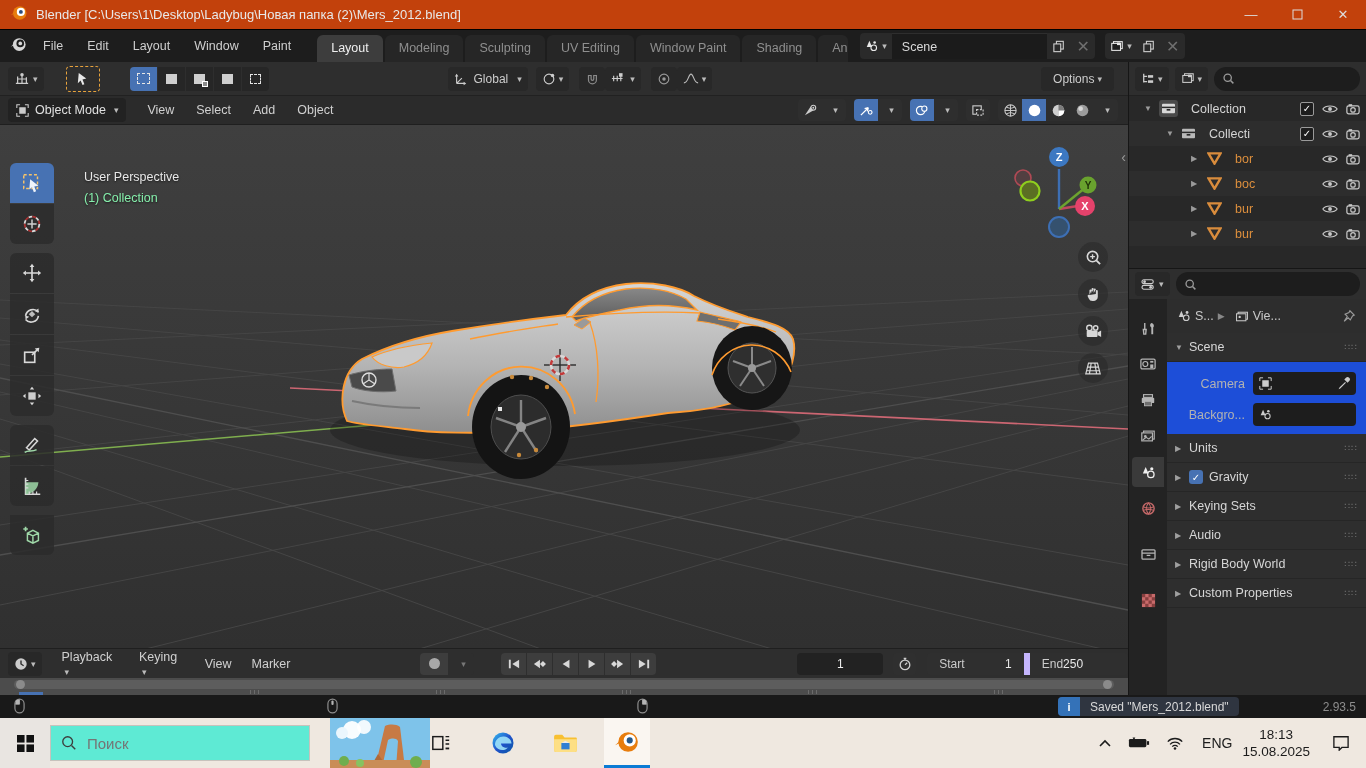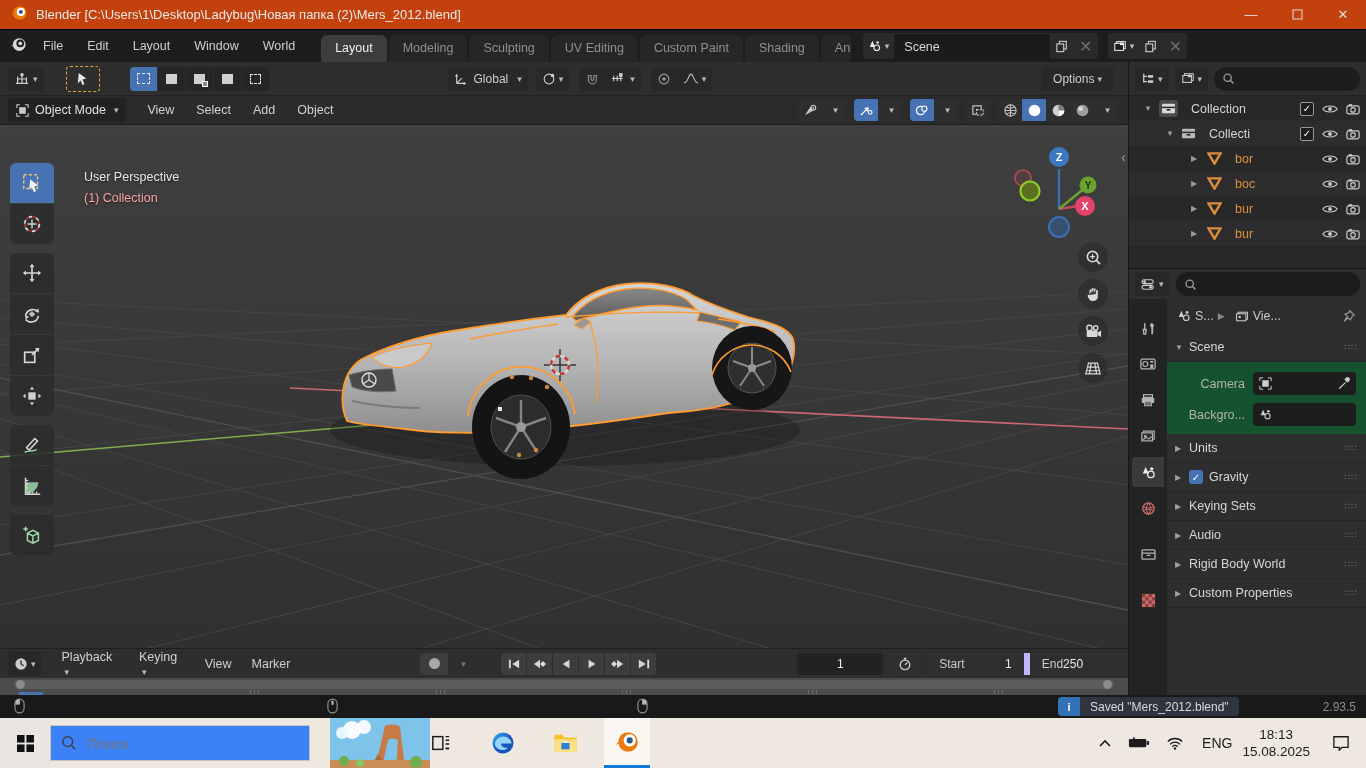--- a/index.html
+++ b/index.html
@@ -139,21 +139,21 @@
   #saved-pill { position:absolute; left:1058px; top:2px; height:19px; display:flex; align-items:center;
     background:#2f3540; border-radius:4px; overflow:hidden; }
   #saved-pill .info { width:22px; height:19px; background:#3472b8; color:#fff; font-size:11px; font-weight:bold;
     display:flex; align-items:center; justify-content:center; }
   #saved-pill .msg { padding:0 10px; color:#d8d8d8; font-size:12px; }
   #version { position:absolute; right:10px; color:#8d8d8d; font-size:12px; }
 
   
   #taskbar { height:50px; background:#efe8e0; display:flex; align-items:center; position:relative; }
   #start-btn { width:50px; height:50px; display:flex; align-items:center; justify-content:center; background:#e9e5e1; }
-  #task-search { width:260px; height:36px; background:#3b82f6; border:1px solid #c7c2bc; display:flex; align-items:center; padding:0 10px; }
+  #task-search { width:260px; height:36px; background:#5eead4; border:1px solid #c7c2bc; display:flex; align-items:center; padding:0 10px; }
   #task-search input { border:none; outline:none; font-size:15px; color:#333; width:180px; background:transparent;
     font-family:"Liberation Sans",sans-serif; }
   #widget { position:absolute; left:330px; top:0; width:100px; height:50px; overflow:hidden; }
   .task-icon { width:46px; height:50px; display:flex; align-items:center; justify-content:center; }
   .task-icon.active { background:#faf6f1; border-bottom:3px solid #0b7bd4; }
   #tray { position:absolute; right:8px; top:0; height:50px; display:flex; align-items:center; color:#1c1c1c; }
   #tray .lang { font-size:14px; margin:0 10px; }
   #clock { text-align:center; font-size:13.5px; line-height:17px; margin-right:14px; }
   .tray-ico { margin:0 8px; display:flex; }
 </style>
@@ -189,28 +189,28 @@
           <circle cx="13" cy="12" r="9" fill="#d8d8d8"></circle>
           <path d="M1,15 L10,7 L14,9 Z" fill="#d8d8d8"></path>
           <circle cx="14.5" cy="10.5" r="5.4" fill="#1d1d1d"></circle>
           <circle cx="14.5" cy="10.5" r="2.6" fill="#d8d8d8"></circle>
         </svg>
     </span>
     <span class="menu-item">File</span>
     <span class="menu-item">Edit</span>
     <span class="menu-item">Layout</span>
     <span class="menu-item">Window</span>
-    <span class="menu-item">World</span>
+    <span class="menu-item">Paint</span>
 
     <div id="tabs">
       <span class="tab active">Layout</span>
       <span class="tab">Modeling</span>
       <span class="tab">Sculpting</span>
       <span class="tab">UV Editing</span>
-      <span class="tab">Custom Paint</span>
+      <span class="tab">Window Paint</span>
       <span class="tab">Shading</span>
       <span class="tab clip">Ani</span>
     </div>
 
     <div class="idblock" style="width:235px">
       <span class="icon-btn">
         <svg width="14" height="14" viewBox="0 0 16 16">
             <path d="M5,2 L8,9 L2,9 Z" fill="#e8e8e8"></path>
             <circle cx="10" cy="10" r="3.2" fill="none" stroke="#e8e8e8" stroke-width="1.3"></circle>
             <circle cx="11" cy="4" r="1.5" fill="#e8e8e8"></circle>
@@ -535,21 +535,21 @@
               <line x1="-16" y1="0" x2="16" y2="0" stroke="#2b2b2b" stroke-width="1.4"></line>
               <line x1="0" y1="-16" x2="0" y2="16" stroke="#2b2b2b" stroke-width="1.4"></line>
               <circle r="9" fill="none" stroke="#d8d8d8" stroke-width="2.6"></circle>
               <circle r="9" fill="none" stroke="#c23a3a" stroke-width="2.6" stroke-dasharray="4.7 4.7"></circle>
             </g>
           </svg>
 
           
           <div id="vp-overlay-text">
             <div>User Perspective</div>
-            <div style="color:#fca5a5">(1) Collection</div>
+            <div style="color:#86efac">(1) Collection</div>
           </div>
 
           
           <div id="toolbar">
             <div class="tbtn first on">
               <svg width="22" height="22" viewBox="0 0 24 24">
                   <rect x="3" y="3" width="15" height="15" fill="none" stroke="#f5c36a" stroke-width="1.6" stroke-dasharray="3.2 2.4"></rect>
                   <path d="M10,8 L19,15 L14.5,15.7 L16.5,21 L14,22 L12,16.6 L9,19 Z" fill="#eef3fa"></path>
                 </svg>
             </div>
@@ -1047,21 +1047,21 @@
                   <path d="M9,2 l5,5 -2,1 -2.5,4.5 L7,10 2.5,14 6,8.5 3.5,6 8,4 Z" fill="none" stroke="#9a9a9a" stroke-width="1.3"></path>
                 </svg>
             </div>
 
             <div class="panel-row">
               <span class="p-caret">▼</span>
               <span>Scene</span>
               <span class="grip">∷∷</span>
             </div>
 
-            <div style="padding:6px 0 4px; background:#14532d">
+            <div style="padding:6px 0 4px; background:#1d4ed8">
               <div class="field-row">
                 <span class="f-label">Camera</span>
                 <span class="f-pill">
                   <svg width="13" height="13" viewBox="0 0 16 16">
                       <rect x="4" y="4" width="8" height="8" fill="#ccc"></rect>
                       <path d="M1,5 v-4 h4 M11,1 h4 v4 M15,11 v4 h-4 M5,15 h-4 v-4" stroke="#ccc" stroke-width="1.2" fill="none"></path>
                     </svg>
                   <svg width="13" height="13" viewBox="0 0 16 16" style="margin-left:auto">
                       <path d="M10,6 L3,13 l-1,2 2,-1 7,-7 M9,3 l4,4 2,-2 a2.8,2.8 0 0 0 -4,-4 Z" fill="#ccc"></path>
                     </svg>

